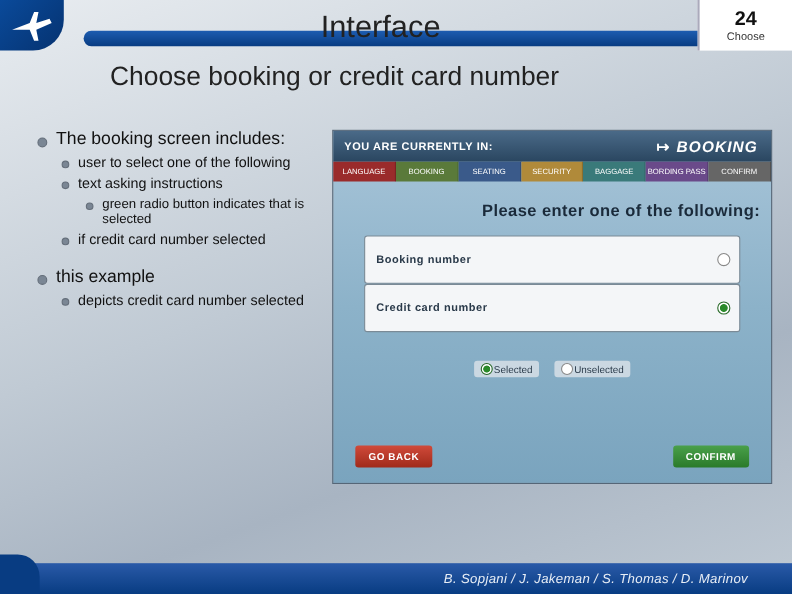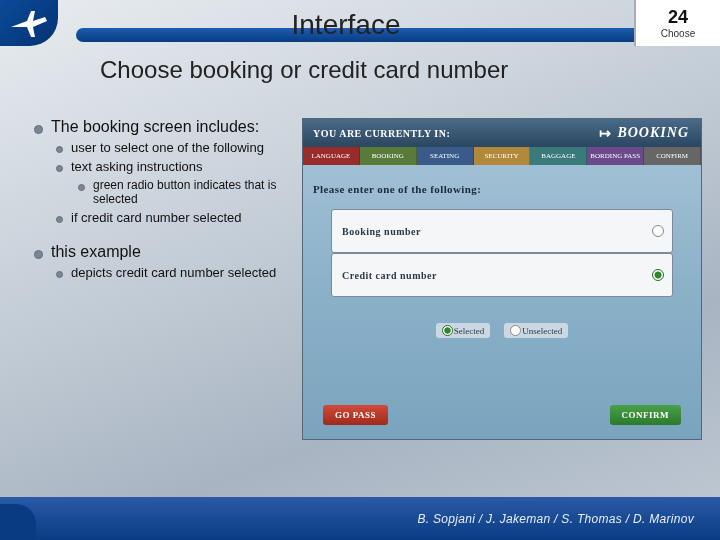--- a/index.html
+++ b/index.html
@@ -15,41 +15,41 @@
   .slide-num { font-size: 18px; font-weight: bold; color: #111; }
   .slide-num-label { font-size: 10px; color: #333; }
   .subtitle { position: absolute; top: 56px; left: 100px; font-size: 24px; color: #222; }
   .content-left { position: absolute; top: 118px; left: 34px; width: 260px; font-size: 16px; color: #111; }
   .bullet-row { display: flex; gap: 8px; margin-bottom: 4px; }
   .bullet-dot { width: 9px; height: 9px; border-radius: 50%; background: #7a8694; margin-top: 7px; flex-shrink: 0; border: 1px solid #646e7a; }
   .bullet-dot.sm { width: 7px; height: 7px; margin-top: 6px; }
   .sub1 { margin-left: 22px; font-size: 13px; }
   .sub2 { margin-left: 44px; font-size: 12px; }
   .section2 { margin-top: 18px; }
-  .mock { position: absolute; top: 118px; left: 302px; width: 400px; height: 322px; background: linear-gradient(#a8c5d9, #8cb2c9 50%, #7aa4be 100%); border: 1px solid #567; font-family: Liberation Serif, serif; }
+  .mock { position: absolute; top: 118px; left: 302px; width: 400px; height: 322px; background: linear-gradient(#a8c5d9, #8cb2c9 50%, #7aa4be 100%); border: 1px solid #567; font-family: Liberation Sans, sans-serif; }
   .mock-top { height: 28px; background: linear-gradient(#4a6a88, #2a4660); color: #fff; display: flex; align-items: center; font-size: 10px; font-weight: bold; letter-spacing: 0.5px; }
   .mock-top .lbl { padding: 0 10px; }
   .mock-top .arrow { margin-left: auto; padding-right: 6px; font-size: 14px; }
   .mock-top .book { font-size: 14px; font-style: italic; padding-right: 12px; letter-spacing: 1px; }
   .mock-tabs { height: 18px; display: flex; font-size: 7px; color: #fff; }
   .mock-tab { flex: 1; display: flex; align-items: center; justify-content: center; border-right: 1px solid rgba(0,0,0,0.2); }
   .t-lang { background: #9a2b2b; } .t-book { background: #5a7a3a; } .t-seat { background: #3a5a8a; } .t-sec { background: #b08a3a; } .t-bag { background: #3a7a7a; } .t-board { background: #6a4a8a; } .t-conf { background: #666; }
-  .mock-prompt { text-align: left; font-size: 11px; color: #1a2a3a; padding: 18px 10px 14px; font-weight: bold; letter-spacing: 0.4px; }
+  .mock-prompt { text-align: right; font-size: 15px; color: #1a2a3a; padding: 18px 10px 14px; font-weight: bold; letter-spacing: 0.4px; }
   .mock-field { margin: 0 28px; height: 44px; background: #f4f6f8; border: 1px solid #7a8a96; border-radius: 3px; display: flex; align-items: center; padding: 0 10px; font-size: 10px; color: #2a3a4a; font-weight: bold; letter-spacing: 0.5px; position: relative; }
   .mock-field .radio { position: absolute; right: 8px; width: 12px; height: 12px; border-radius: 50%; background: #fff; border: 1px solid #888; }
   .mock-field .radio.sel { background: radial-gradient(circle, #2a8a2a 0 45%, #fff 55% 100%); border-color: #2a6a2a; }
   .mock-legend { display: flex; justify-content: center; gap: 14px; margin-top: 26px; font-size: 9px; color: #2a3a4a; }
   .mock-legend .item { display: flex; align-items: center; gap: 1px; background: #cbd8e2; padding: 2px 6px; border-radius: 3px; }
   .mock-legend .dot { width: 11px; height: 11px; border-radius: 50%; background: #fff; border: 1px solid #888; }
   .mock-legend .dot.sel { background: radial-gradient(circle, #2a8a2a 0 45%, #fff 55% 100%); border-color: #2a6a2a; }
   .mock-btns { position: absolute; bottom: 14px; left: 0; right: 0; display: flex; justify-content: space-between; padding: 0 20px; }
   .mock-btn { font-size: 9px; color: #fff; font-weight: bold; padding: 5px 12px; border-radius: 3px; letter-spacing: 0.5px; }
   .mb-back { background: linear-gradient(#d04a3a, #a02a1a); }
   .mb-conf { background: linear-gradient(#4aa04a, #2a7a2a); }
-  .footer { position: absolute; bottom: 0; left: 0; right: 0; height: 43px; background: linear-gradient(#2a5aa8, #083c82); display: flex; align-items: center; justify-content: flex-end; padding-right: 26px; }
+  .footer { position: absolute; bottom: 0; left: 0; right: 0; height: 28px; background: linear-gradient(#2a5aa8, #083c82); display: flex; align-items: center; justify-content: flex-end; padding-right: 40px; }
   .footer-text { color: #e8eef6; font-size: 12px; font-style: italic; letter-spacing: 0.3px; }
   .footer::before { content:""; position:absolute; left:0; bottom:0; width: 36px; height: 36px; background: #083c82; border-top-right-radius: 20px; }
 </style>
 </head>
 <body>
 
 <div class="slide">
 
   <div class="title-bar">
     <div class="logo-corner">
@@ -130,21 +130,21 @@
       <div class="item">
         <span class="dot sel"></span>
         <span>Selected</span>
       </div>
       <div class="item">
         <span class="dot"></span>
         <span>Unselected</span>
       </div>
     </div>
     <div class="mock-btns">
-      <div class="mock-btn mb-back">GO PASS</div>
+      <div class="mock-btn mb-back">GO BACK</div>
       <div class="mock-btn mb-conf">CONFIRM</div>
     </div>
   </div>
 
   <div class="footer">
     <div class="footer-text">B. Sopjani / J. Jakeman / S. Thomas / D. Marinov</div>
   </div>
 
 </div>
 

